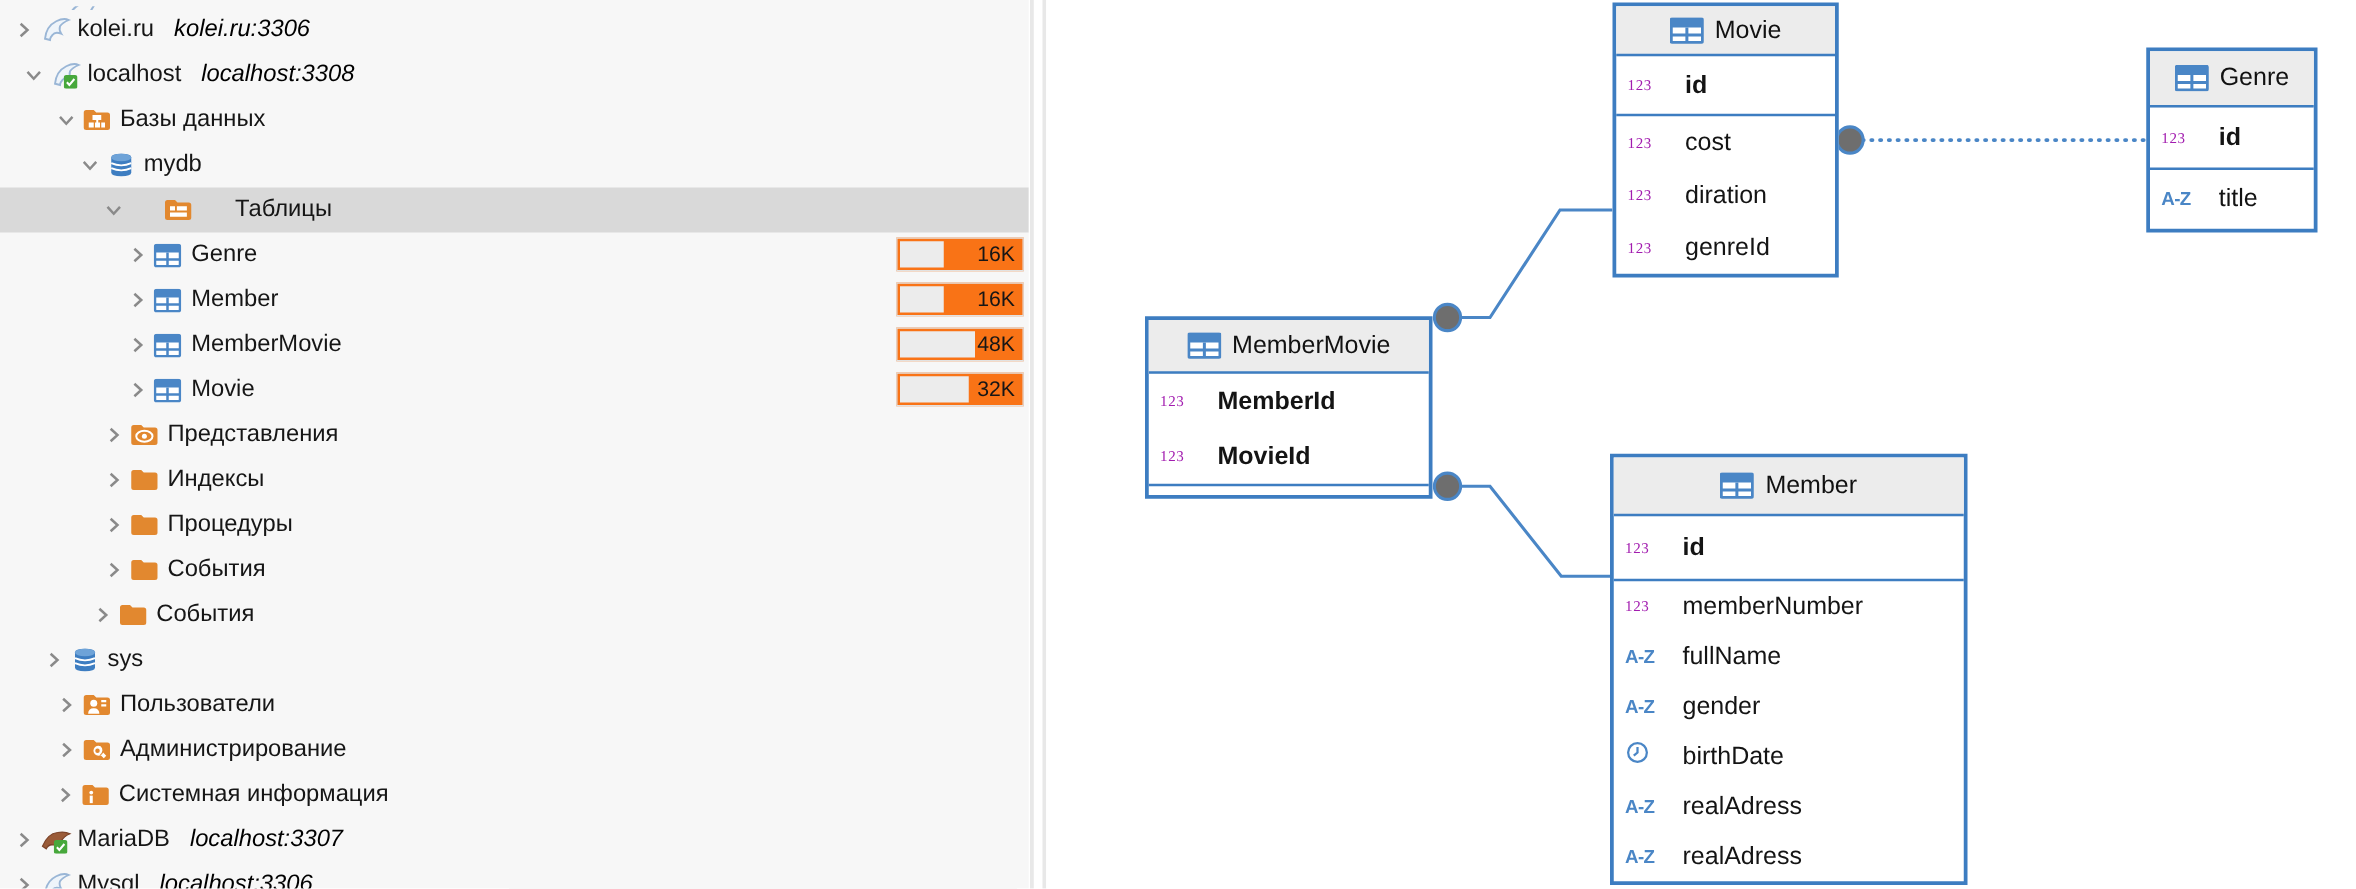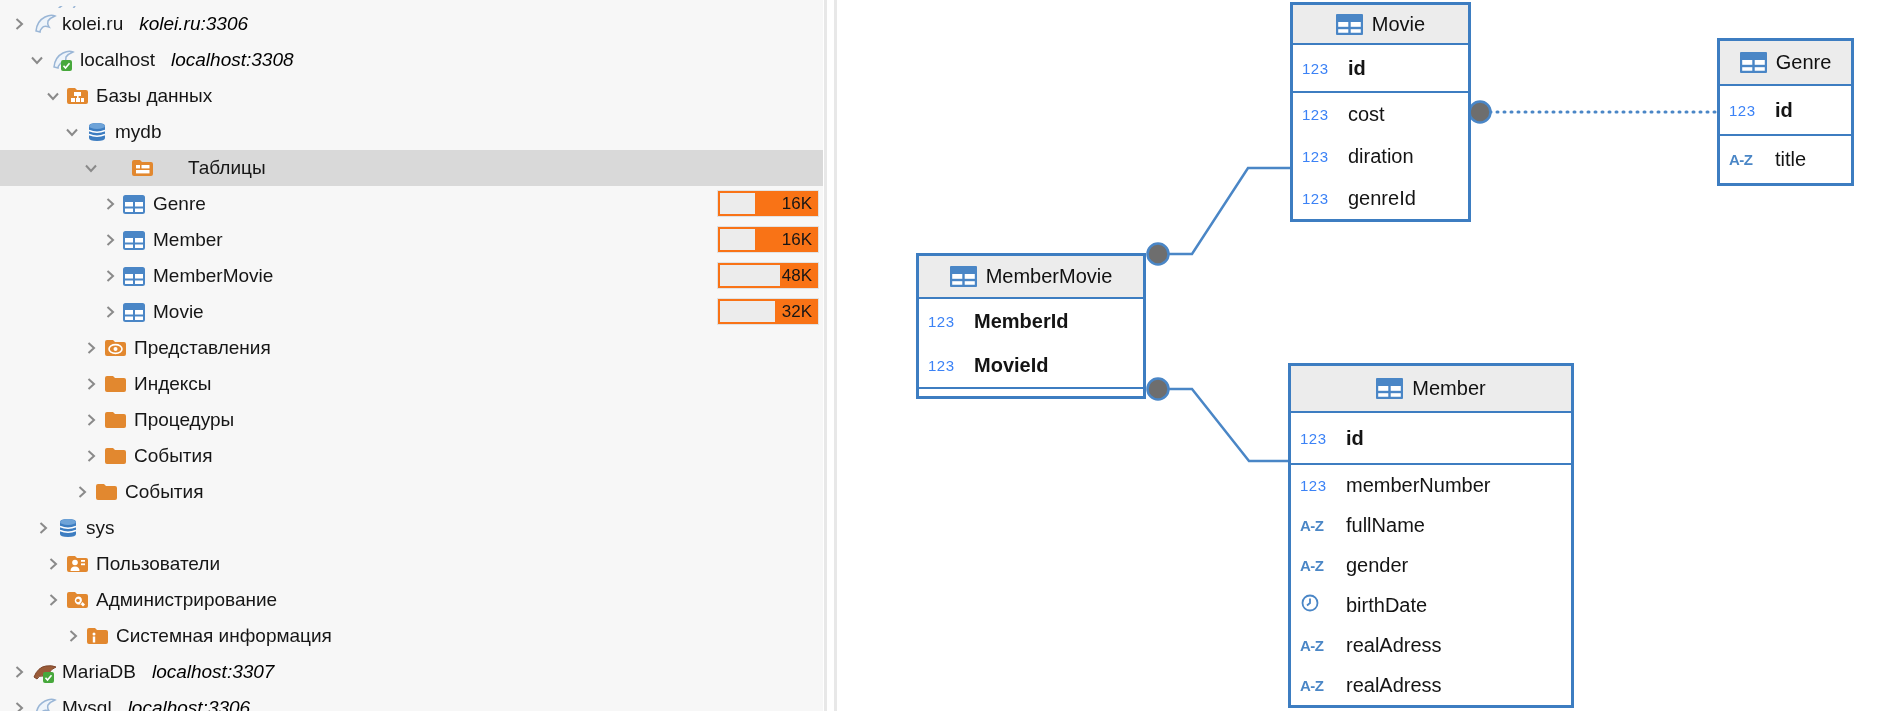--- a/index.html
+++ b/index.html
@@ -41,21 +41,21 @@
   .tcard{position:absolute;background:#fff;border:3px solid #3d7dc1;}
   .tc-header{
     background:#ececec;border-bottom:2px solid #3d7dc1;
     display:flex;align-items:center;justify-content:center;gap:9px;
     font-size:20px;color:#111;
   }
   .tc-row{display:flex;align-items:center;padding:0 9px;font-size:20px;gap:9px;color:#141414;}
   .tc-row.pk{font-weight:700;}
   .pksec{border-bottom:2px solid #3d7dc1;}
   .cicon{width:37px;flex:0 0 37px;display:flex;align-items:center;}
-  .t-num{color:#3b82f6;font-size:15px;letter-spacing:.5px;font-weight:400;}
+  .t-num{color:#a21caf;font-size:12px;letter-spacing:.5px;font-weight:400;font-family:Liberation Serif, serif;}
   .t-az{color:#4a86c6;font-size:15px;font-weight:600;letter-spacing:-.5px;}
 </style>
 </head>
 <body>
 
 <div class="app">
   <div class="navigator">
     <div class="partialrow">
       <svg width="823" height="8">
         <path d="M55 8 Q62 -6 76 -2 L70 8 Z" fill="none" stroke="#9ab6d6" stroke-width="1.6"></path>
@@ -69,21 +69,21 @@
             </svg>
           </span>
           <span class="ticon">
             <svg width="26" height="22" viewBox="0 0 26 22">
               <path d="M4 18 Q5 8 13 4 Q19 1 23 3 Q18 5 16 8 Q15 11 17 14 Q12 12 10 15 Q8 17 8 19 Z" fill="#eef4fa" stroke="#9ab6d6" stroke-width="1.5"></path>
             </svg>
           </span>
           <span class="tlabel">kolei.ru</span>
           <span class="tdetail">kolei.ru:3306</span>
         </div>
-        <div class="trow" style="padding-left: 24px;">
+        <div class="trow" style="padding-left: 14px;">
           <span class="chev">
             <svg width="20" height="20" viewBox="0 0 20 20">
               <path d="M5 7.5 L10 13 L15 7.5" stroke="#8a8a8a" stroke-width="2" fill="none"></path>
             </svg>
           </span>
           <span class="ticon">
             <svg width="26" height="22" viewBox="0 0 26 22">
               <path d="M4 18 Q5 8 13 4 Q19 1 23 3 Q18 5 16 8 Q15 11 17 14 Q12 12 10 15 Q8 17 8 19 Z" fill="#eef4fa" stroke="#9ab6d6" stroke-width="1.5"></path>
             </svg>
             <svg style="position:absolute;left:11px;top:12px" width="11" height="11" viewBox="0 0 11 11">
@@ -332,21 +332,21 @@
           </span>
           <span class="ticon">
             <svg width="23" height="20" viewBox="0 0 23 20">
               <path d="M1 4 Q1 2 3 2 L9 2 L11 4 L20 4 Q22 4 22 6 L22 16 Q22 18 20 18 L3 18 Q1 18 1 16 Z" fill="#e2882f"></path>
               <path d="M14.5 7 A4 4 0 1 0 16.5 12 L19 14.5 L17 16.5 L14 13.5 A4 4 0 0 0 14.5 7 Z" fill="#fff"></path>
               <circle cx="12" cy="10.5" r="1.8" fill="#e2882f"></circle>
             </svg>
           </span>
           <span class="tlabel">Администрирование</span>
         </div>
-        <div class="trow" style="padding-left: 60px;">
+        <div class="trow" style="padding-left: 39px;">
           <span class="chev">
             <svg width="20" height="20" viewBox="0 0 20 20">
               <path d="M7.5 5 L13 10 L7.5 15" stroke="#8a8a8a" stroke-width="2" fill="none"></path>
             </svg>
           </span>
           <span class="ticon">
             <svg width="23" height="20" viewBox="0 0 23 20">
               <path d="M1 4 Q1 2 3 2 L9 2 L11 4 L20 4 Q22 4 22 6 L22 16 Q22 18 20 18 L3 18 Q1 18 1 16 Z" fill="#e2882f"></path>
               <circle cx="8" cy="8" r="1.5" fill="#fff"></circle>
               <rect x="6.8" y="10.5" width="2.4" height="6" fill="#fff"></rect>

